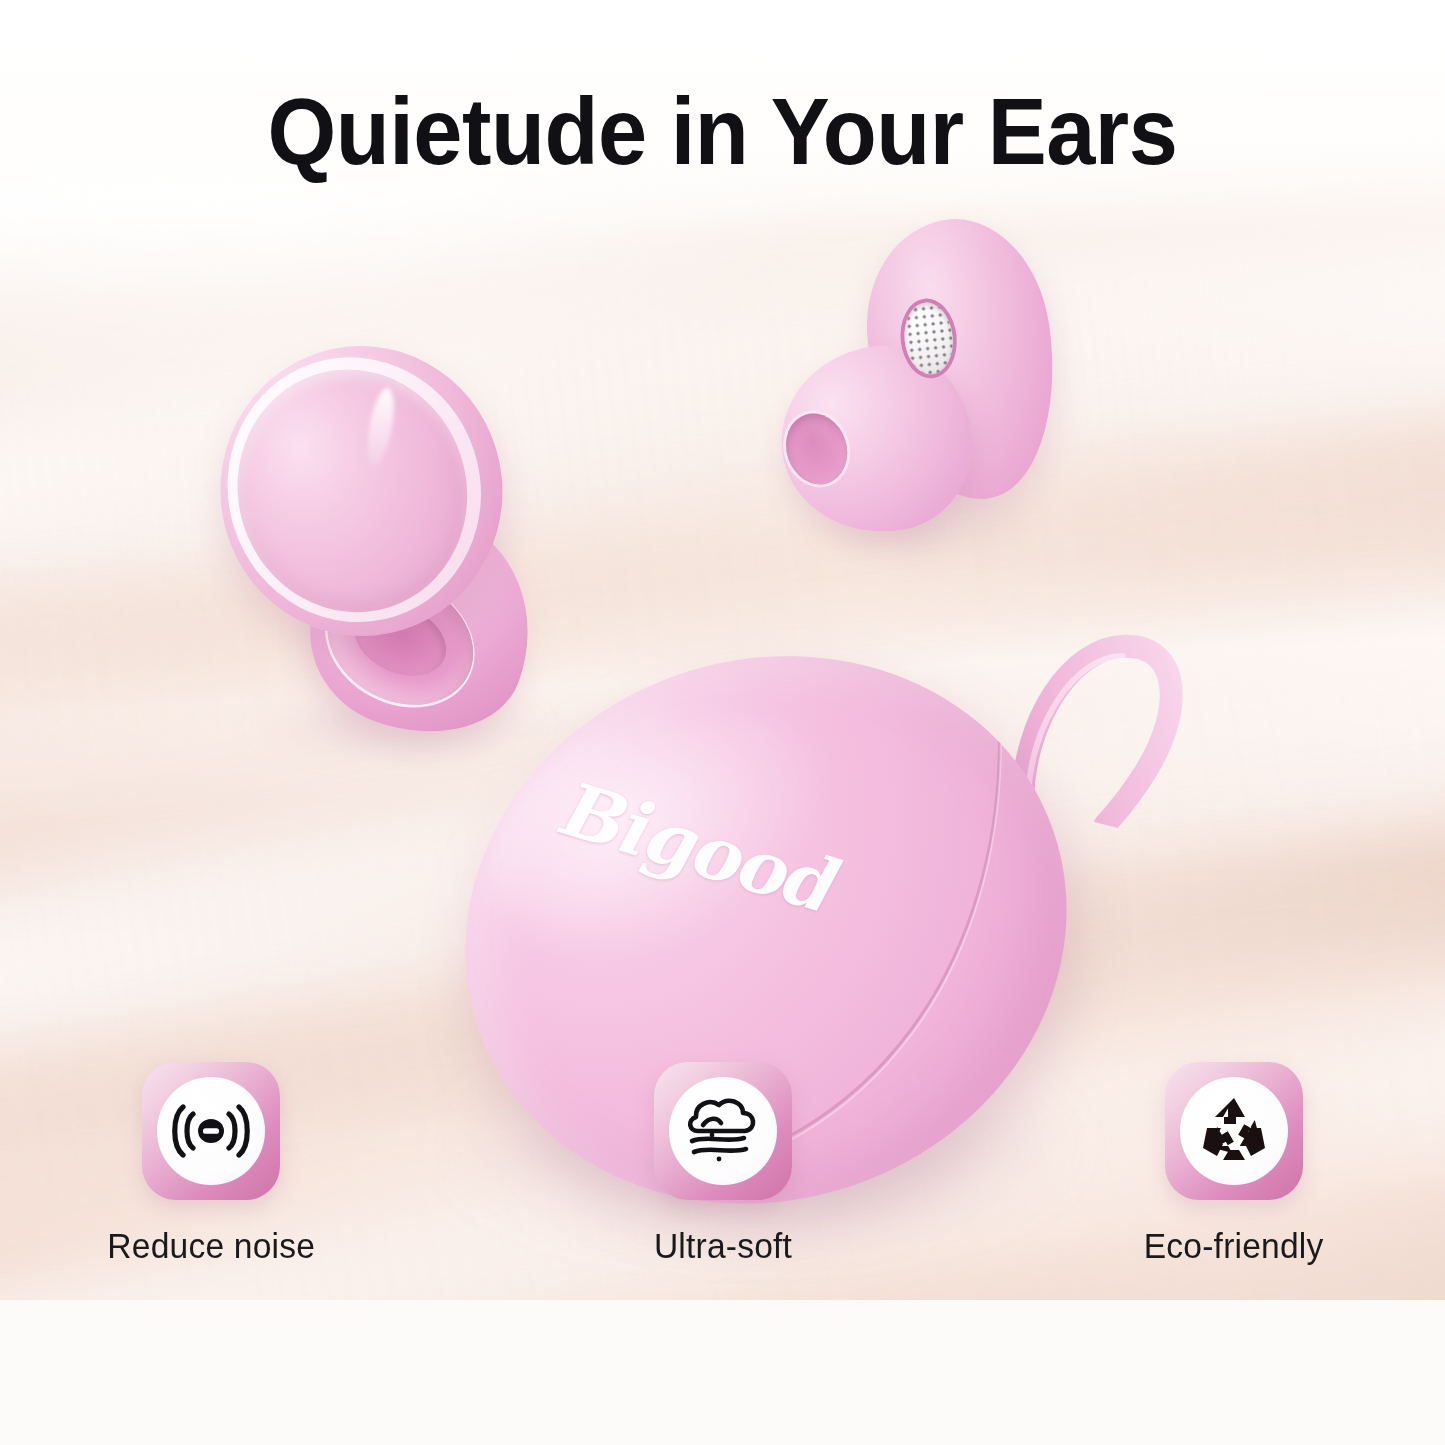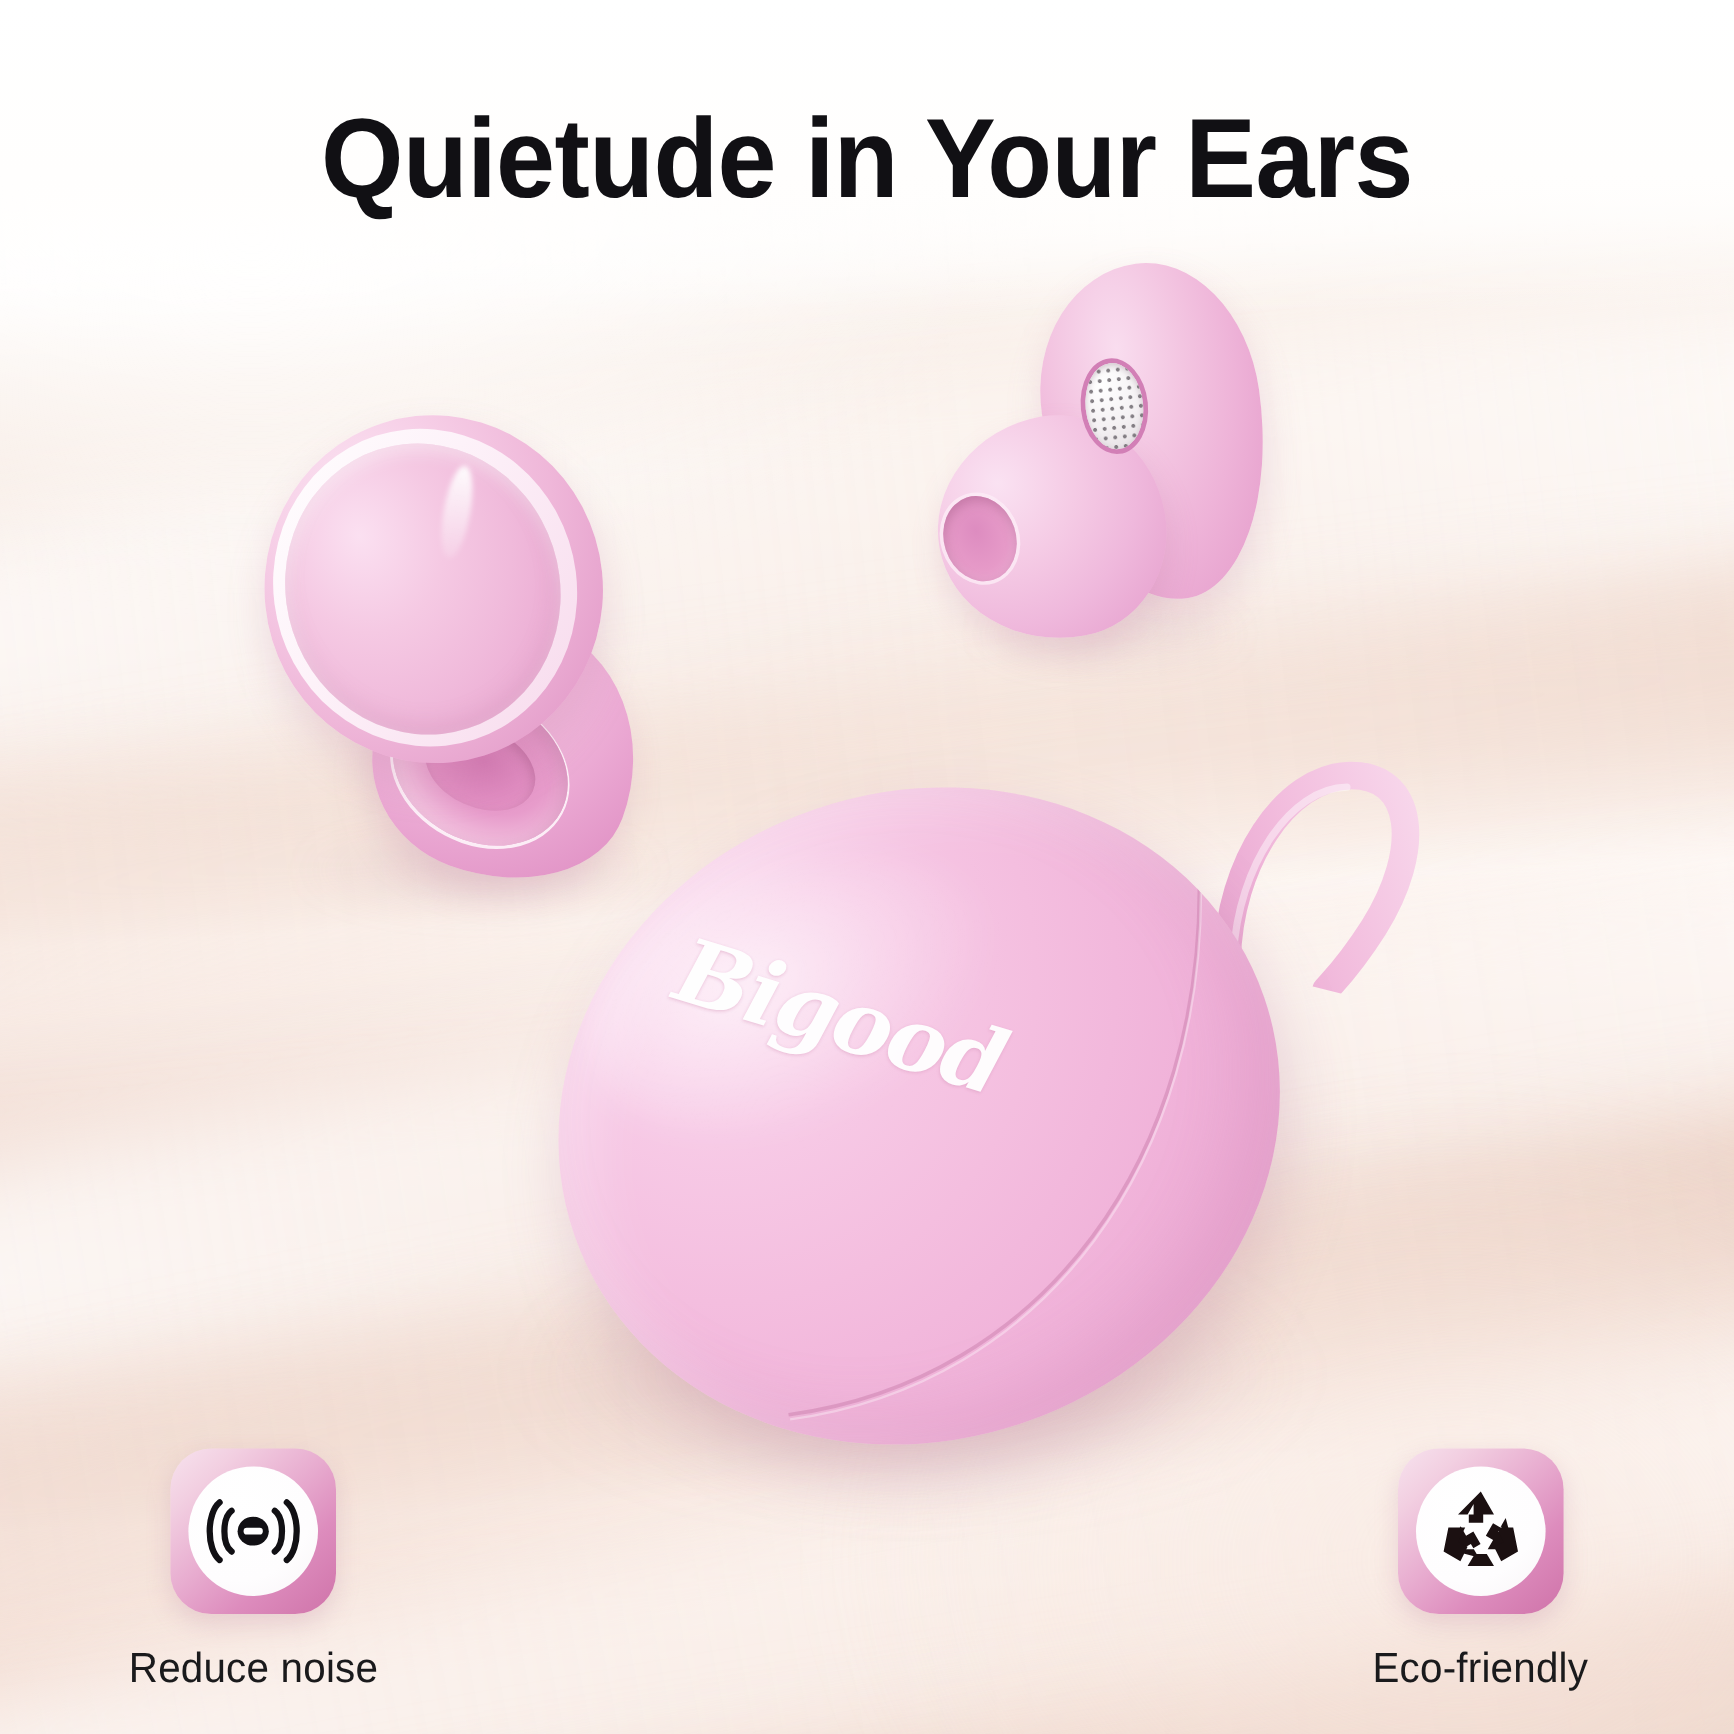--- a/index.html
+++ b/index.html
@@ -4,21 +4,21 @@
 <style>
   * { margin:0; padding:0; box-sizing:border-box; }
   html, body { width:1445px; height:1445px; }
   body {
     font-family: "Liberation Sans", sans-serif;
     background:#fdfbf9;
     overflow:hidden;
   }
   #stage {
     position:relative;
-    width:1445px; height:1445px;
+    width:1445px; height:1300px;
     overflow:hidden;
     background:#fefdfc;
   }
 
   
   .bg-base {
     position:absolute; inset:0;
     background:
       linear-gradient(177deg,
         #ffffff 0%,
@@ -398,20 +398,36 @@
             <path d="M25 20 C 17 26, 17 48, 25 54"></path>
             <path d="M15 13 C 4 22, 4 52, 15 61"></path>
             <path d="M61 20 C 69 26, 69 48, 61 54"></path>
             <path d="M71 13 C 82 22, 82 52, 71 61"></path>
           </svg>
         </div>
       </div>
       <div class="feature-label">Reduce noise</div>
     </div>
 
+    <div class="feature">
+      <div class="tile">
+        <div class="tile-circle">
+          <svg width="84" height="72" viewBox="0 0 84 72" fill="none" stroke="#111014" stroke-width="4.6" stroke-linecap="round" stroke-linejoin="round">
+            <path d="M17 36 C 8 36, 6 25, 15 22 C 14 10, 28 3, 38 10 C 46 2, 62 6, 62 18
+                     C 74 18, 76 34, 64 36 Z"></path>
+            <path d="M22 30 C 28 22, 36 22, 40 28"></path>
+            <path d="M11 46 C 26 40, 46 48, 63 43"></path>
+            <path d="M13 57 C 28 51, 48 59, 65 54"></path>
+            <circle cx="31" cy="40" r="2.4" fill="#111014" stroke="none"></circle>
+            <circle cx="38" cy="64" r="2.4" fill="#111014" stroke="none"></circle>
+          </svg>
+        </div>
+      </div>
+      <div class="feature-label">Ultra-soft</div>
+    </div>
 
     <div class="feature">
       <div class="tile">
         <div class="tile-circle">
           <svg width="78" height="74" viewBox="0 0 78 74" fill="#1b1011">
             <path d="M39 4 L 50 23 L 41 23 L 41 30 L 29 30 L 29 23 L 20 23 Z
                      M 39 4 L 28 23 L 33 23 L 33 13 Z"></path>
             <g transform="rotate(120 39 36)">
               <path d="M39 4 L 50 23 L 41 23 L 41 30 L 29 30 L 29 23 L 20 23 Z
                        M 39 4 L 28 23 L 33 23 L 33 13 Z"></path>

